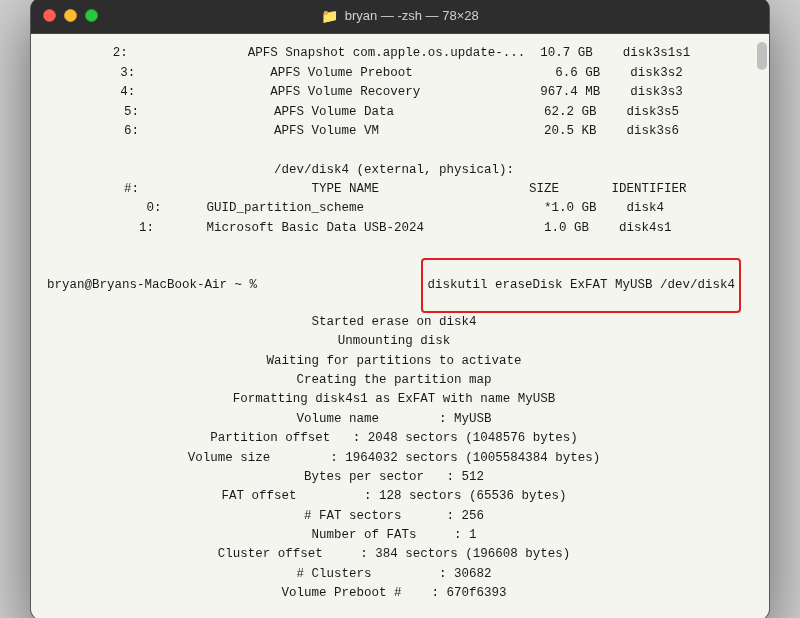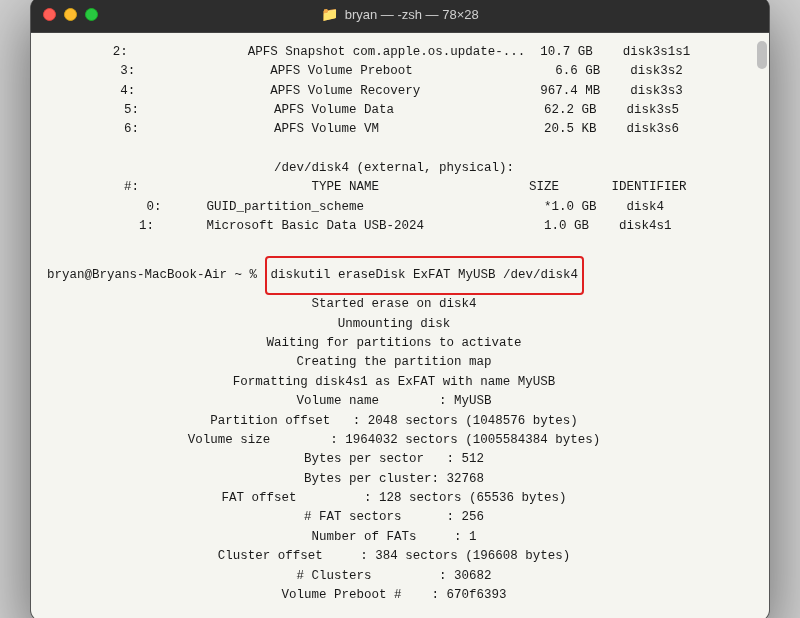--- a/index.html
+++ b/index.html
@@ -81,32 +81,33 @@
 
     .line {
       white-space: pre;
       display: block;
       text-align: center;
     }
 
     .command-line {
       display: flex;
       align-items: center;
+      justify-content: space-between;
     }
 
     .prompt {
       color: #1a1a1a;
       white-space: pre;
     }
 
     .command-box {
       display: inline-block;
       border: 2px solid #e02020;
       border-radius: 4px;
-      padding: 8px 4px;
+      padding: 16px 4px;
       background: transparent;
       color: #1a1a1a;
       font-family: 'Menlo', 'Monaco', 'Courier New', monospace;
       font-size: 12.5px;
       line-height: 1.55;
     }
 
     .scrollbar-right {
       position: absolute;
       right: 2px;
@@ -151,21 +152,20 @@
     </div>
     <span class="line">Started erase on disk4</span>
     <span class="line">Unmounting disk</span>
     <span class="line">Waiting for partitions to activate</span>
     <span class="line">Creating the partition map</span>
     <span class="line">Formatting disk4s1 as ExFAT with name MyUSB</span>
     <span class="line">Volume name        : MyUSB</span>
     <span class="line">Partition offset   : 2048 sectors (1048576 bytes)</span>
     <span class="line">Volume size        : 1964032 sectors (1005584384 bytes)</span>
     <span class="line">Bytes per sector   : 512</span>
-    <span class="line">Bytes per cluster: 32768</span>
     <span class="line">FAT offset         : 128 sectors (65536 bytes)</span>
     <span class="line"># FAT sectors      : 256</span>
     <span class="line">Number of FATs     : 1</span>
     <span class="line">Cluster offset     : 384 sectors (196608 bytes)</span>
     <span class="line"># Clusters         : 30682</span>
     <span class="line">Volume Preboot #    : 670f6393</span>
 
     <div class="scrollbar-right"></div>
   </div>
 </div>

